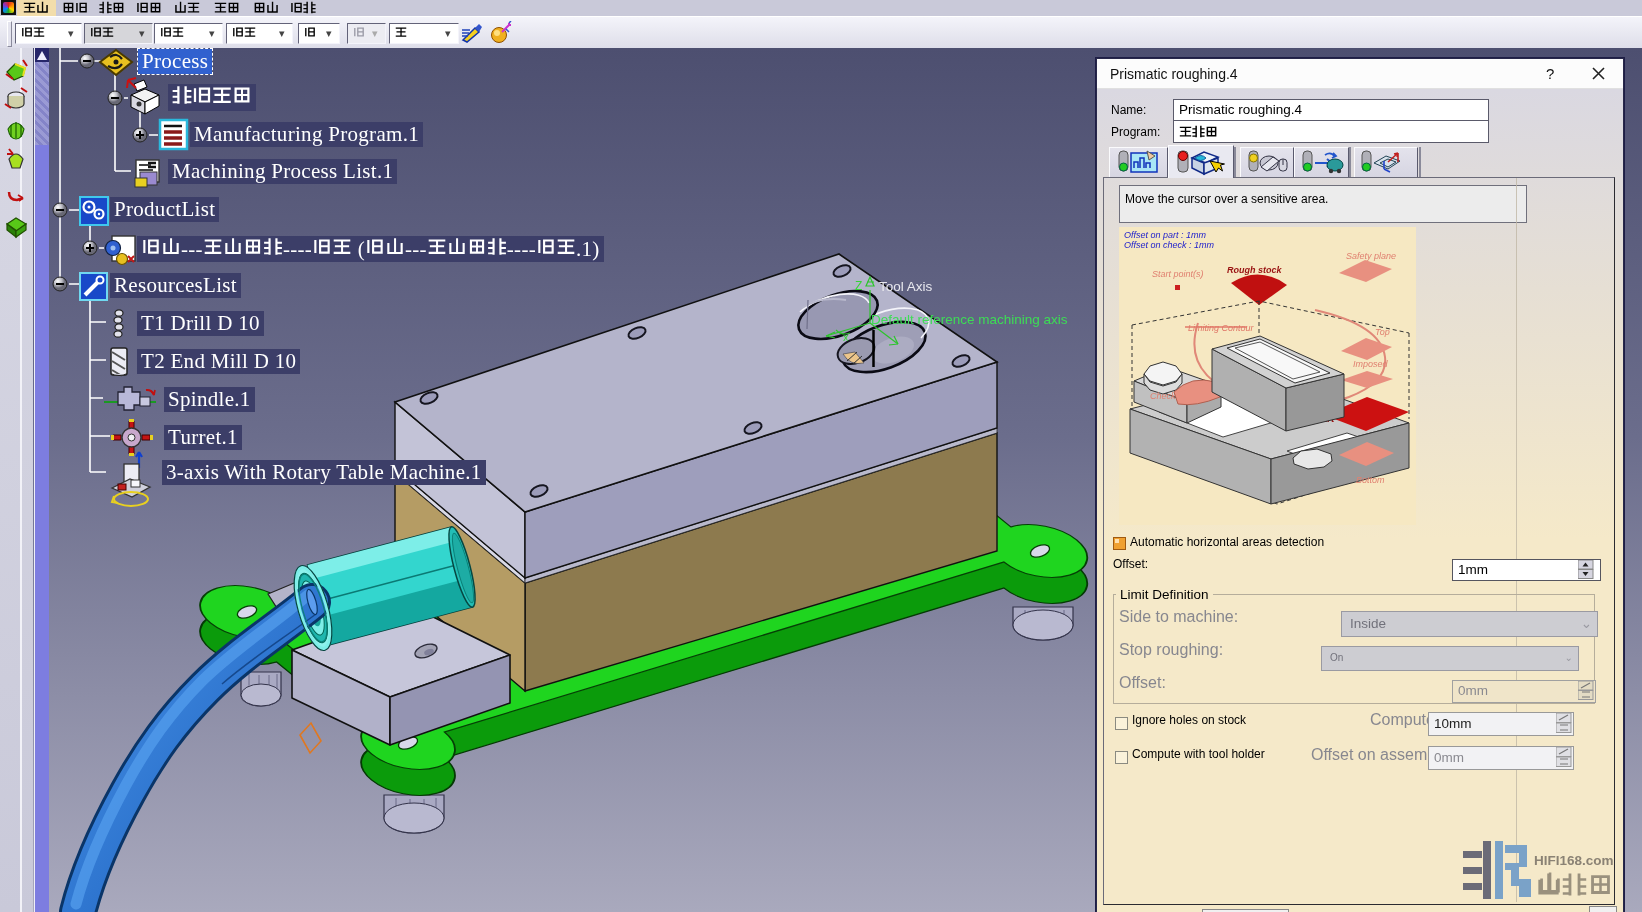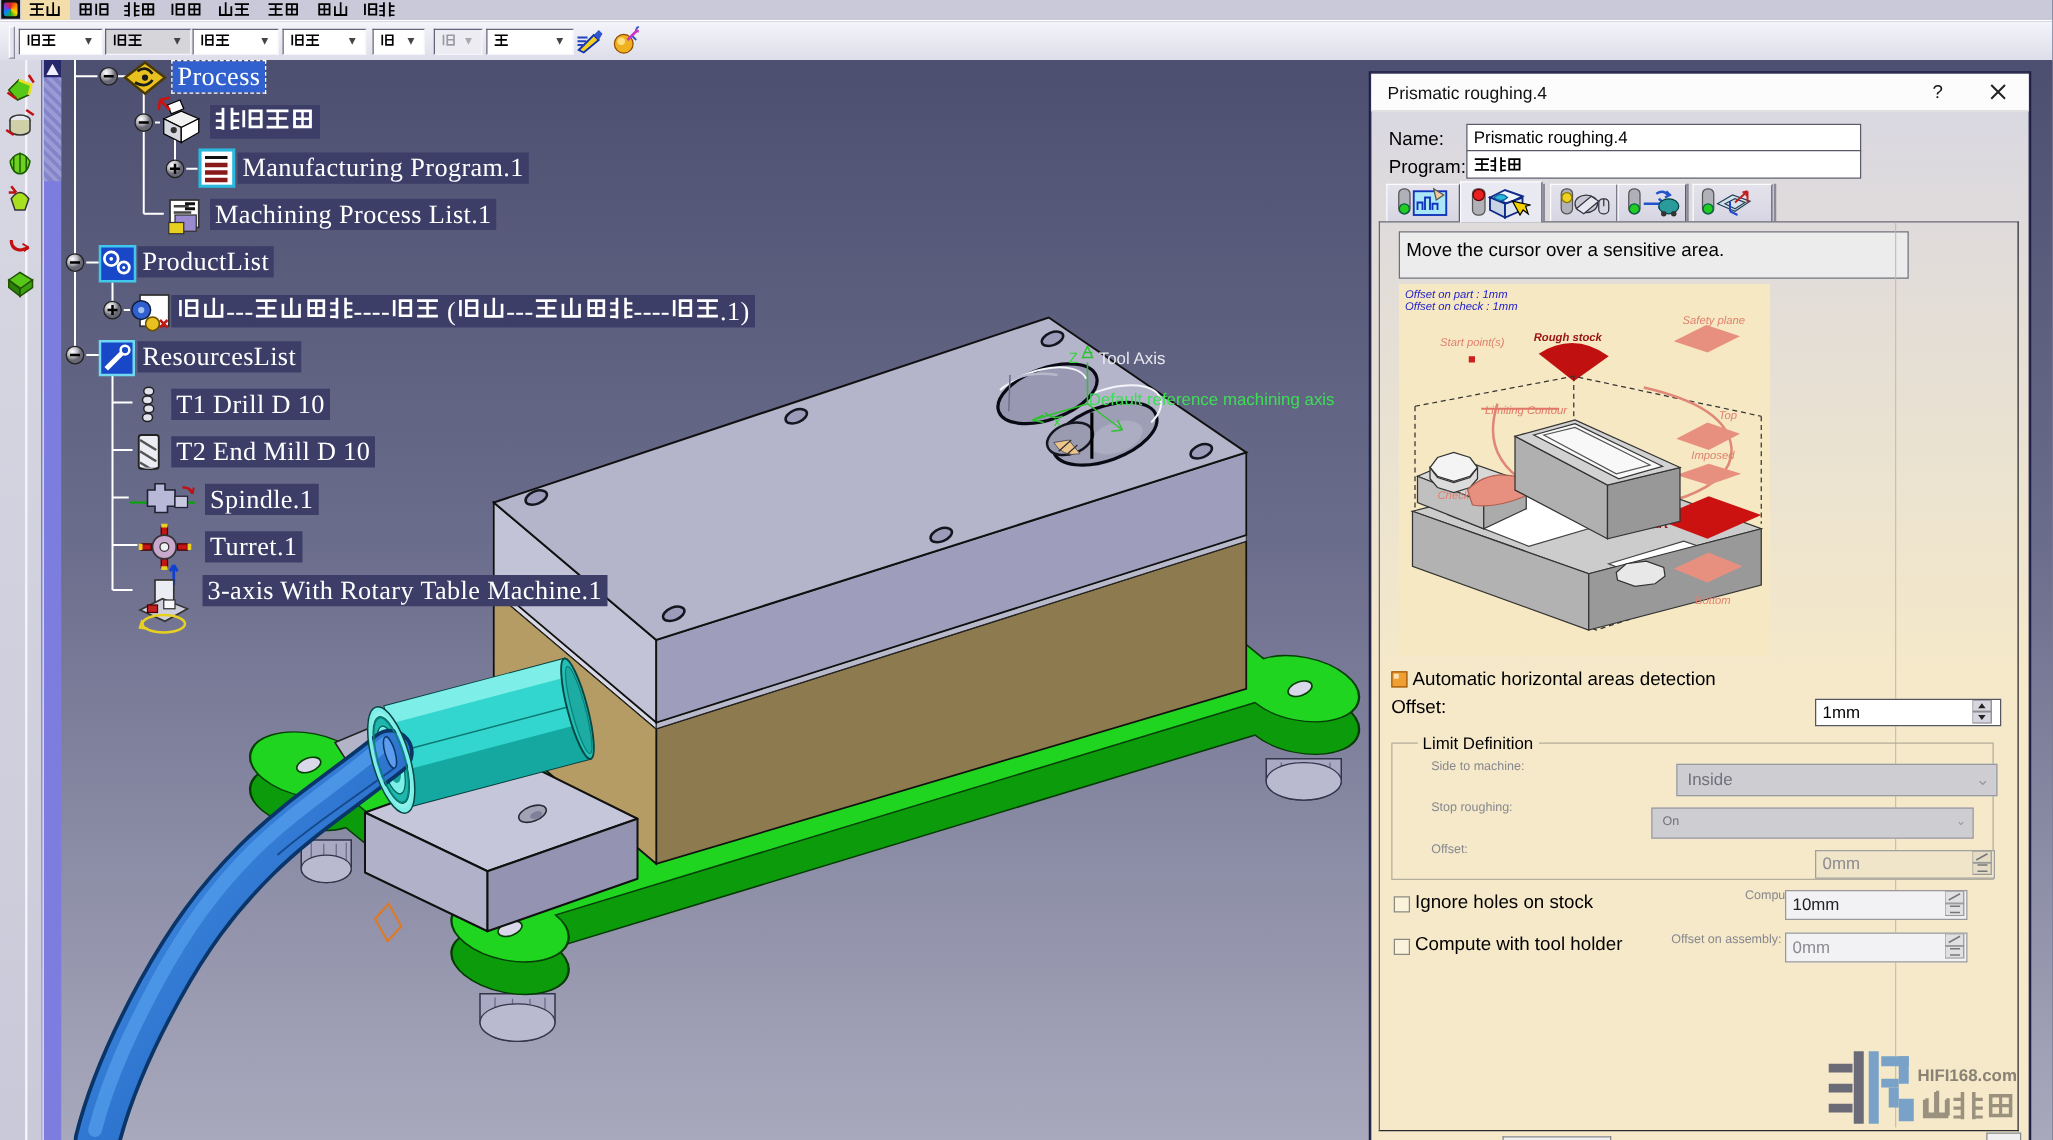--- a/index.html
+++ b/index.html
@@ -16,22 +16,22 @@
 .combo .cv{position:absolute;right:2px;top:3px;width:11px;height:12px;color:#444;font-size:11px;line-height:12px;}
 .combo .ct{position:absolute;left:5px;top:1px;}
 
 #viewport{left:0;top:48px;width:1642px;height:864px;background:linear-gradient(#4d4f70 0%,#6b6d8c 45%,#a9a9bd 100%);}
 #leftstrip{left:0;top:0;width:33px;height:864px;background:linear-gradient(#d8d8e4,#c9c9d9);}
 #scrollstrip{left:34px;top:0;width:14px;height:864px;background:#7d7de0;border-left:1px solid #eeeef8;}
 .trow{position:absolute;white-space:nowrap;background:#3c3e68;padding:1px 4px 2px 4px;color:#fff;font-size:21px;line-height:22px;letter-spacing:0.3px;font-family:Liberation Serif, serif;}
 
 #dialog{left:1096px;top:58px;width:526px;height:854px;background:linear-gradient(#d8d7e3 0px,#e6dfd4 230px,#f5e9c9 480px,#f5e9c9 100%);border:1px solid #28284a;outline:1px solid #1e1e46;}
 #dtitle{left:0;top:0;width:526px;height:29px;background:#fcfcfc;border-bottom:1px solid #e0e0e0;font-size:14px;color:#111;}
-.dlabel{position:absolute;font-size:15px;color:#000;text-align:right;}
-.glabel{position:absolute;font-size:10px;color:#87878f;margin-left:26px;}
+.dlabel{position:absolute;font-size:12px;color:#000;text-align:right;}
+.glabel{position:absolute;font-size:16px;color:#87878f;}
 .dinput{position:absolute;background:#fff;border:1px solid #5a5a6a;font-size:13.5px;color:#000;line-height:20px;padding-left:5px;}
 </style></head>
 <body>
 <div id="stage">
 <svg width="0" height="0" style="position:absolute">
 <defs>
 <symbol id="g1" viewBox="0 0 16 16">
           <path d="M2,2h12v1.8h-12z M2,2h1.8v12h-1.8z M12.2,2h1.8v12h-1.8z M2,12.2h12v1.8h-12z M2,7.2h12v1.6h-12z M7.2,2h1.6v12h-1.6z"></path>
         </symbol>
 <symbol id="g2" viewBox="0 0 16 16">
@@ -613,21 +613,21 @@
  <div class="dlabel" style="left:33px;top:476px;z-index:2">Automatic horizontal areas detection</div>
  <div class="dlabel" style="left:16px;top:498px;z-index:2">Offset:</div>
  <div class="dinput" style="left:355px;top:500px;width:142px;height:20px;z-index:2;border-color:#55555f">1mm</div>
  <svg class="abs" style="left:481px;top:501px;z-index:3" width="16" height="19">
    <rect x="0" y="0" width="15" height="9" fill="#d6d5e0" stroke="#888"></rect>
         <rect x="0" y="9.5" width="15" height="9" fill="#d6d5e0" stroke="#888"></rect>
    <path d="M7.5,2.5 l3,4 h-6 z" fill="#222"></path>
         <path d="M7.5,16 l-3,-4 h6 z" fill="#222"></path>
  </svg>
  <fieldset class="abs" style="left:16px;top:528px;width:480px;height:115px;border:1px solid #b5ad9b;z-index:2;margin:0;padding:0">
-   <legend style="font-size:13.5px;color:#000;margin-left:20px;padding:0 4px">Limit Definition</legend>
+   <legend style="font-size:13.5px;color:#000;margin-left:2px;padding:0 4px">Limit Definition</legend>
  </fieldset>
  <div class="glabel" style="left:22px;top:549px;z-index:2">Side to machine:</div>
  <div class="abs" style="left:244px;top:552px;width:255px;height:24px;background:#cdcdd2;border:1px solid #9a9aa2;z-index:2;font-size:13.5px;color:#71717b;line-height:23px"><span style="margin-left:8px">Inside</span><span style="position:absolute;right:5px;top:0;color:#9a9aa2">⌄</span></div>
  <div class="glabel" style="left:22px;top:582px;z-index:2">Stop roughing:</div>
  <div class="abs" style="left:224px;top:587px;width:256px;height:23px;background:#cdcdd2;border:1px solid #9a9aa2;z-index:2;font-size:10px;color:#71717b;line-height:22px"><span style="margin-left:8px">On</span><span style="position:absolute;right:5px;top:0;color:#9a9aa2">⌄</span></div>
  <div class="glabel" style="left:22px;top:615px;z-index:2">Offset:</div>
  <div class="abs" style="left:355px;top:621px;width:142px;height:21px;background:#f0e5c9;border:1px solid #a0a0a0;z-index:2;font-size:13.5px;color:#8a8a90;line-height:20px"><span style="margin-left:5px">0mm</span></div>
  <svg class="abs" style="left:481px;top:622px;z-index:3" width="16" height="19">
    <rect x="0" y="0" width="15" height="9" fill="#e4dcc4" stroke="#999"></rect>
         <rect x="0" y="9.5" width="15" height="9" fill="#e4dcc4" stroke="#999"></rect>

